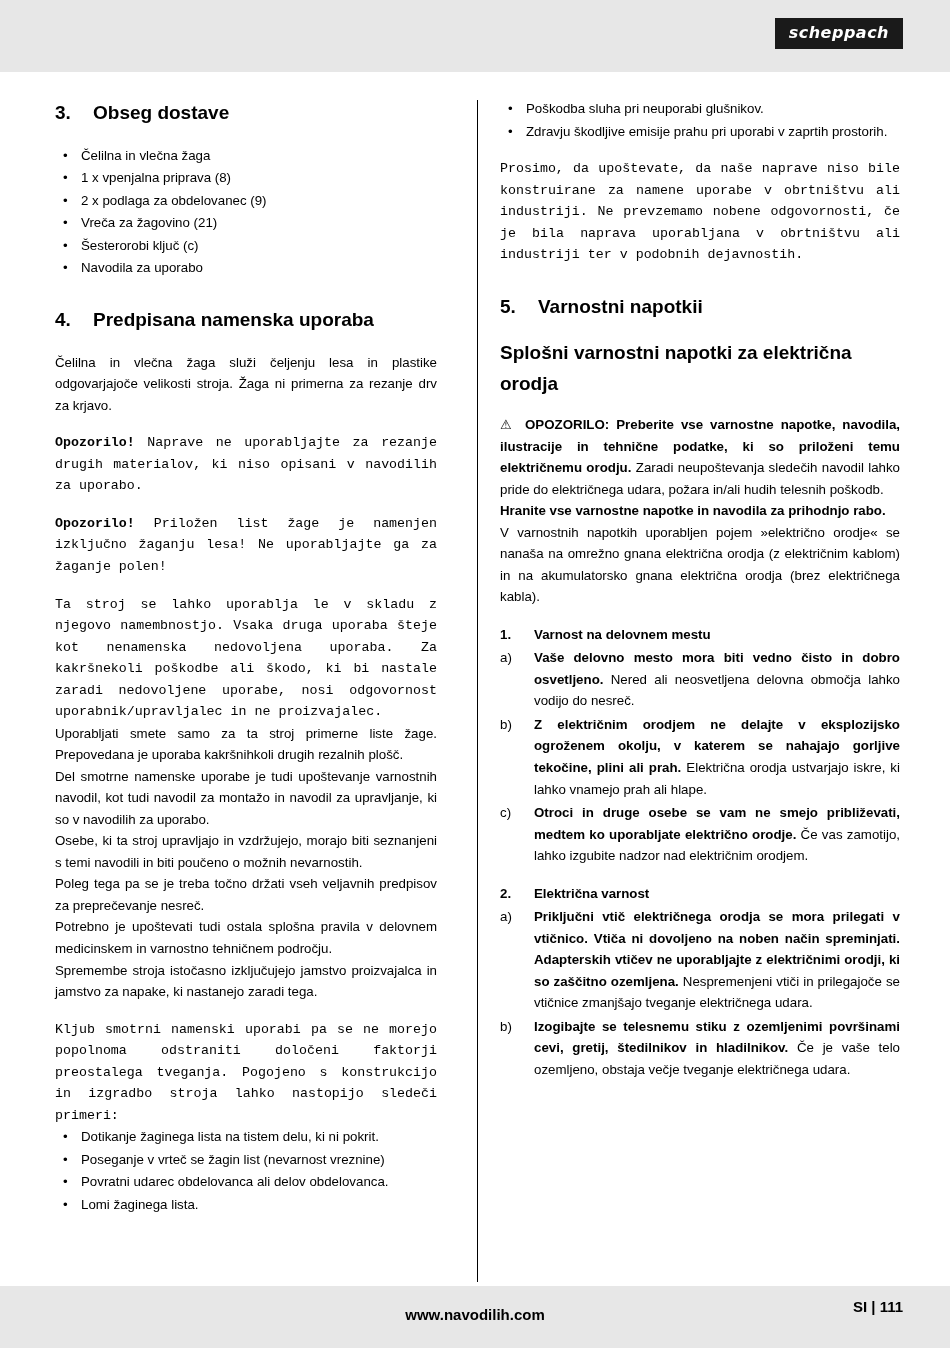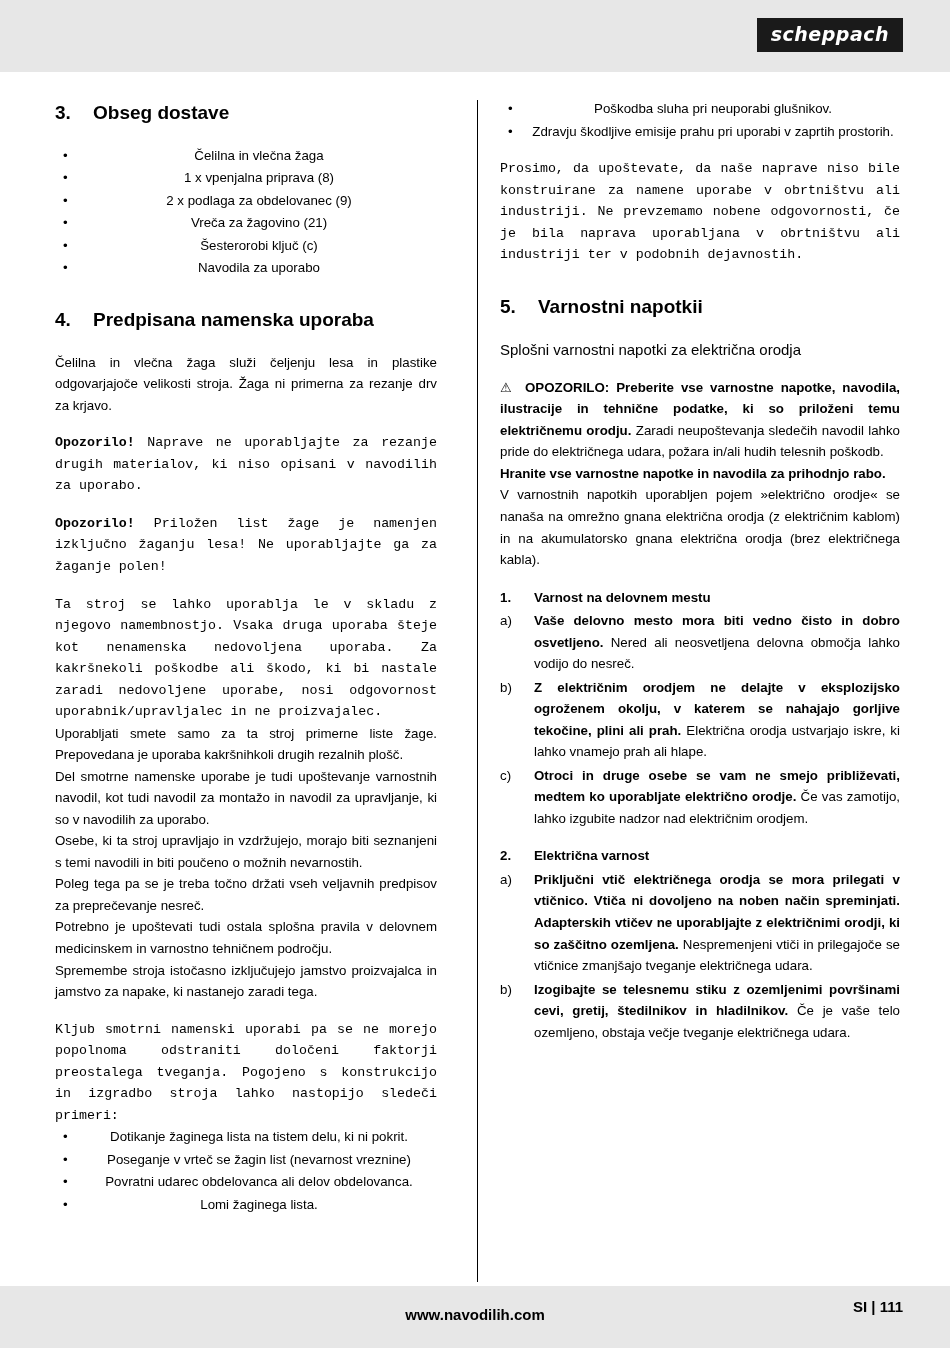--- a/index.html
+++ b/index.html
@@ -31,21 +31,21 @@
     flex: 0 0 auto;
   }
   .logo {
     position: absolute;
     right: 47px;
     top: 18px;
     background: #1a1a1a;
     color: #ffffff;
     font-family: "DejaVu Sans", sans-serif;
     font-weight: bold;
-    font-size: 19px;
+    font-size: 16px;
     letter-spacing: 0.5px;
     padding: 7px 14px 8px 14px;
     line-height: 1;
     font-style: italic;
   }
   
   .content {
     flex: 1 1 auto;
     display: flex;
     padding: 26px 47px 0 55px;
@@ -79,21 +79,20 @@
     display: inline-block;
     width: 38px;
     flex: 0 0 38px;
   }
   h2.section.tight { margin-top: 26px; }
 
   ul.bullets {
     list-style: none;
     margin: 0 0 0 0;
     padding: 0;
-    text-align: center;
   }
   ul.bullets li {
     position: relative;
     padding-left: 26px;
     margin-bottom: 1px;
     font-size: 13.3px;
     line-height: 1.62;
   }
   ul.bullets li:before {
     content: "•";
@@ -103,22 +102,22 @@
   }
   p {
     margin: 0 0 0 0;
     text-align: justify;
     font-size: 13.3px;
     line-height: 1.62;
   }
   p.gap { margin-top: 16px; font-family: Liberation Mono, monospace; }
   .bold { font-weight: bold; }
   .sub-head {
-    font-weight: normal;
-    font-size: 15px;
+    font-weight: bold;
+    font-size: 19px;
     margin-bottom: 14px;
   }
   .warn-para {
     text-align: justify;
     margin-top: 4px;
   }
   .warn-tri {
     font-size: 13px;
     margin-right: 3px;
   }

